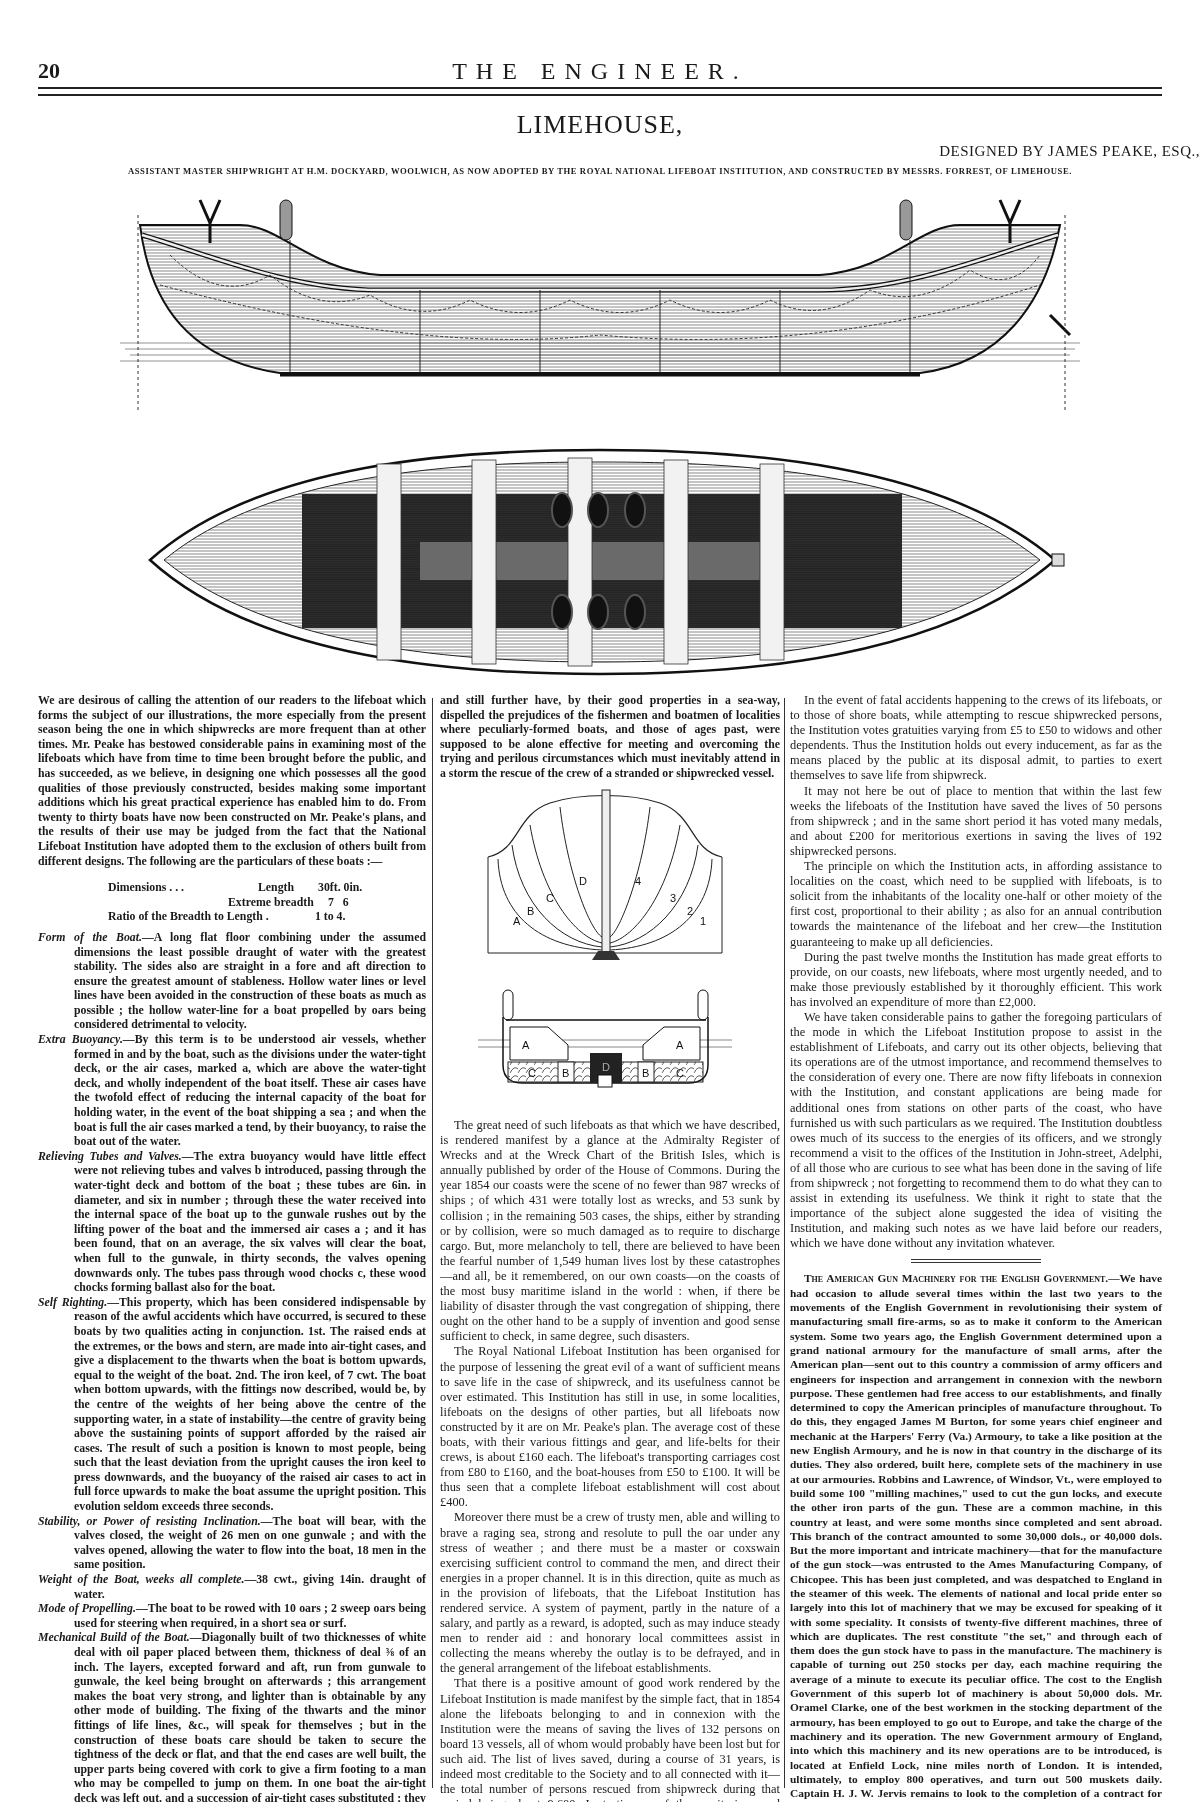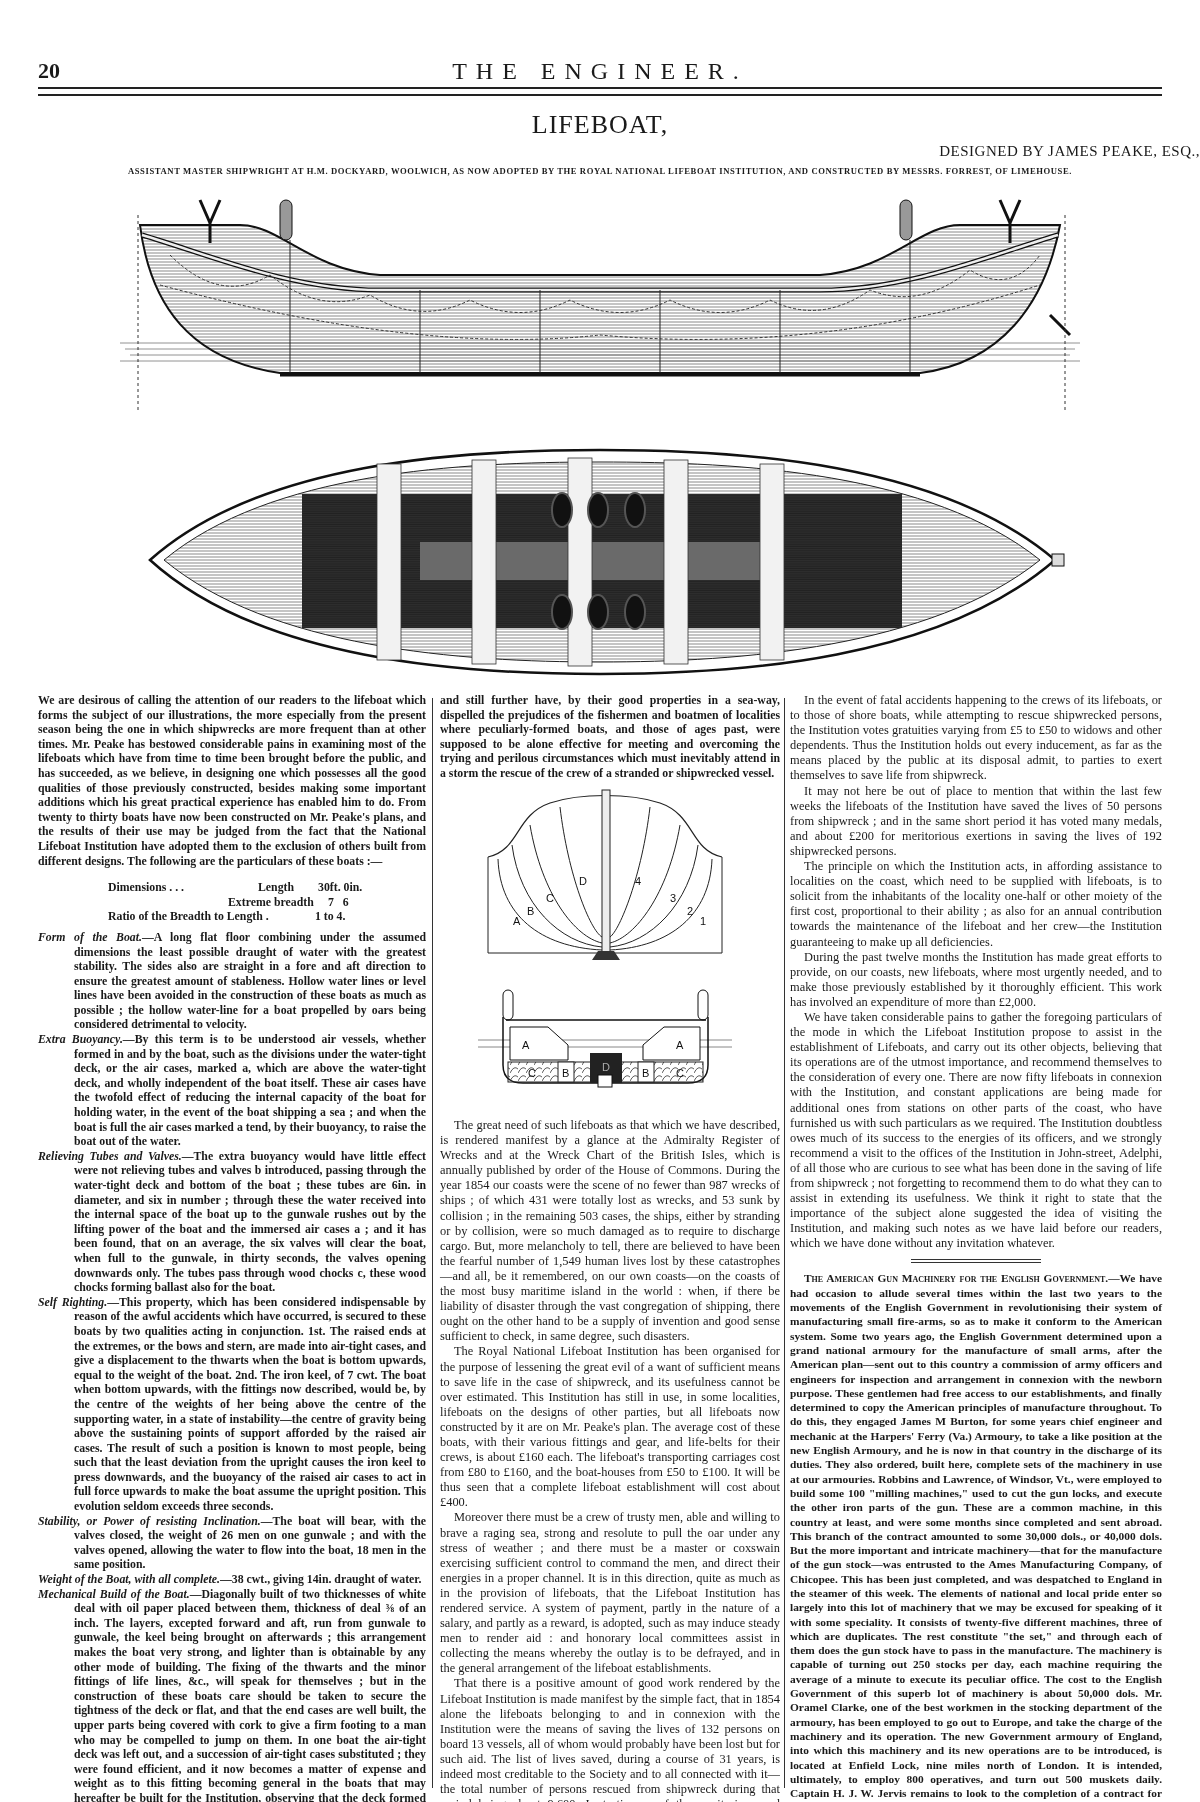--- a/index.html
+++ b/index.html
@@ -30,21 +30,21 @@
 </style>
 </head>
 <body>
 
 <div class="masthead">
   <span class="page-num">20</span>
   <div class="paper-title">THE ENGINEER.</div>
 </div>
 <div class="rule-double"></div>
 
-<div class="art-title">LIFEBOAT,</div>
+<div class="art-title">LIMEHOUSE,</div>
 <div class="art-sub">DESIGNED BY JAMES PEAKE, ESQ.,</div>
 <div class="art-credit">ASSISTANT MASTER SHIPWRIGHT AT H.M. DOCKYARD, WOOLWICH, AS NOW ADOPTED BY THE ROYAL NATIONAL LIFEBOAT INSTITUTION, AND CONSTRUCTED BY MESSRS. FORREST, OF LIMEHOUSE.</div>
 
 <svg class="fig" style="left:120px;top:195px;" width="960" height="220" viewBox="0 0 960 220">
   <defs>
     <pattern id="hatchH" width="6" height="3" patternUnits="userSpaceOnUse">
       <line x1="0" y1="1" x2="6" y2="1" stroke="#555" stroke-width="0.7"></line>
     </pattern>
     <pattern id="hatchDark" width="6" height="2.2" patternUnits="userSpaceOnUse">
       <line x1="0" y1="1" x2="6" y2="1" stroke="#222" stroke-width="1"></line>
@@ -190,21 +190,22 @@
     <div class="row" style="padding-left:70px;gap:7px;">
       <span style="width:200px;">Ratio of the Breadth to Length .</span>
       <span>1 to 4.</span>
     </div>
   </div>
   <p class="item"><em>Form of the Boat.</em><span>—A long flat floor combining under the assumed dimensions the least possible draught of water with the greatest stability. The sides also are straight in a fore and aft direction to ensure the greatest amount of stableness. Hollow water lines or level lines have been avoided in the construction of these boats as much as possible ; the hollow water-line for a boat propelled by oars being considered detrimental to velocity.</span></p>
   <p class="item"><em>Extra Buoyancy.</em><span>—By this term is to be understood air vessels, whether formed in and by the boat, such as the divisions under the water-tight deck, or the air cases, marked a, which are above the water-tight deck, and wholly independent of the boat itself. These air cases have the twofold effect of reducing the internal capacity of the boat for holding water, in the event of the boat shipping a sea ; and when the boat is full the air cases marked a tend, by their buoyancy, to raise the boat out of the water.</span></p>
   <p class="item"><em>Relieving Tubes and Valves.</em><span>—The extra buoyancy would have little effect were not relieving tubes and valves b introduced, passing through the water-tight deck and bottom of the boat ; these tubes are 6in. in diameter, and six in number ; through these the water received into the internal space of the boat up to the gunwale rushes out by the lifting power of the boat and the immersed air cases a ; and it has been found, that on an average, the six valves will clear the boat, when full to the gunwale, in thirty seconds, the valves opening downwards only. The tubes pass through wood chocks c, these wood chocks forming ballast also for the boat.</span></p>
   <p class="item"><em>Self Righting.</em><span>—This property, which has been considered indispensable by reason of the awful accidents which have occurred, is secured to these boats by two qualities acting in conjunction. 1st. The raised ends at the extremes, or the bows and stern, are made into air-tight cases, and give a displacement to the thwarts when the boat is bottom upwards, equal to the weight of the boat. 2nd. The iron keel, of 7 cwt. The boat when bottom upwards, with the fittings now described, would be, by the centre of the weights of her being above the centre of the supporting water, in a state of instability—the centre of gravity being above the sustaining points of support afforded by the raised air cases. The result of such a position is known to most people, being such that the least deviation from the upright causes the iron keel to press downwards, and the buoyancy of the raised air cases to act in full force upwards to make the boat assume the upright position. This evolution seldom exceeds three seconds.</span></p>
   <p class="item"><em>Stability, or Power of resisting Inclination.</em><span>—The boat will bear, with the valves closed, the weight of 26 men on one gunwale ; and with the valves opened, allowing the water to flow into the boat, 18 men in the same position.</span></p>
-  <p class="item"><em>Weight of the Boat, with all complete.</em><span>—38 cwt., giving 14in. draught of water.</span></p>
+  <p class="item"><em>Weight of the Boat, weeks all complete.</em><span>—38 cwt., giving 14in. draught of water.</span></p>
+  <p class="item"><em>Mode of Propelling.</em><span>—The boat to be rowed with 10 oars ; 2 sweep oars being used for steering when required, in a short sea or surf.</span></p>
   <p class="item"><em>Mechanical Build of the Boat.</em><span>—Diagonally built of two thicknesses of white deal with oil paper placed between them, thickness of deal ⅜ of an inch. The layers, excepted forward and aft, run from gunwale to gunwale, the keel being brought on afterwards ; this arrangement makes the boat very strong, and lighter than is obtainable by any other mode of building. The fixing of the thwarts and the minor fittings of life lines, &amp;c., will speak for themselves ; but in the construction of these boats care should be taken to secure the tightness of the deck or flat, and that the end cases are well built, the upper parts being covered with cork to give a firm footing to a man who may be compelled to jump on them. In one boat the air-tight deck was left out, and a succession of air-tight cases substituted ; they were found efficient, and it now becomes a matter of expense and weight as to this fitting becoming general in the boats that may hereafter be built for the Institution, observing that the deck formed by cases has the advantage of the facility afforded for the cases being removed to examine the boat internally, and being able to reduce the weight of her by removal of them for transporting along the beach. The boats on this plan have now stood the test of three years, have saved many lives, have gained the confidence of all their crews,</span></p>
 </div>
 
 <div class="col col-mid">
   <p class="noind top">and still further have, by their good properties in a sea-way, dispelled the prejudices of the fishermen and boatmen of localities where peculiarly-formed boats, and those of ages past, were supposed to be alone effective for meeting and overcoming the trying and perilous circumstances which must inevitably attend in a storm the rescue of the crew of a stranded or shipwrecked vessel.</p>
 </div>
 <div class="col col-mid" style="top:1118px;">
   <p>The great need of such lifeboats as that which we have described, is rendered manifest by a glance at the Admiralty Register of Wrecks and at the Wreck Chart of the British Isles, which is annually published by order of the House of Commons. During the year 1854 our coasts were the scene of no fewer than 987 wrecks of ships ; of which 431 were totally lost as wrecks, and 53 sunk by collision ; in the remaining 503 cases, the ships, either by stranding or by collision, were so much damaged as to require to discharge cargo. But, more melancholy to tell, there are believed to have been the fearful number of 1,549 human lives lost by these catastrophes—and all, be it remembered, on our own coasts—on the coasts of the most busy maritime island in the world : when, if there be liability of disaster through the vast congregation of shipping, there ought on the other hand to be a supply of invention and good sense sufficient to check, in same degree, such disasters.</p>
   <p>The Royal National Lifeboat Institution has been organised for the purpose of lessening the great evil of a want of sufficient means to save life in the case of shipwreck, and its usefulness cannot be over estimated. This Institution has still in use, in some localities, lifeboats on the designs of other parties, but all lifeboats now constructed by it are on Mr. Peake's plan. The average cost of these boats, with their various fittings and gear, and life-belts for their crews, is about £160 each. The lifeboat's transporting carriages cost from £80 to £160, and the boat-houses from £50 to £100. It will be thus seen that a complete lifeboat establishment will cost about £400.</p>
   <p>Moreover there must be a crew of trusty men, able and willing to brave a raging sea, strong and resolute to pull the oar under any stress of weather ; and there must be a master or coxswain exercising sufficient control to command the men, and direct their energies in a proper channel. It is in this direction, quite as much as in the provision of lifeboats, that the Lifeboat Institution has rendered service. A system of payment, partly in the nature of a salary, and partly as a reward, is adopted, such as may induce steady men to render aid : and honorary local committees assist in collecting the means whereby the outlay is to be defrayed, and in the general arrangement of the lifeboat establishments.</p>

